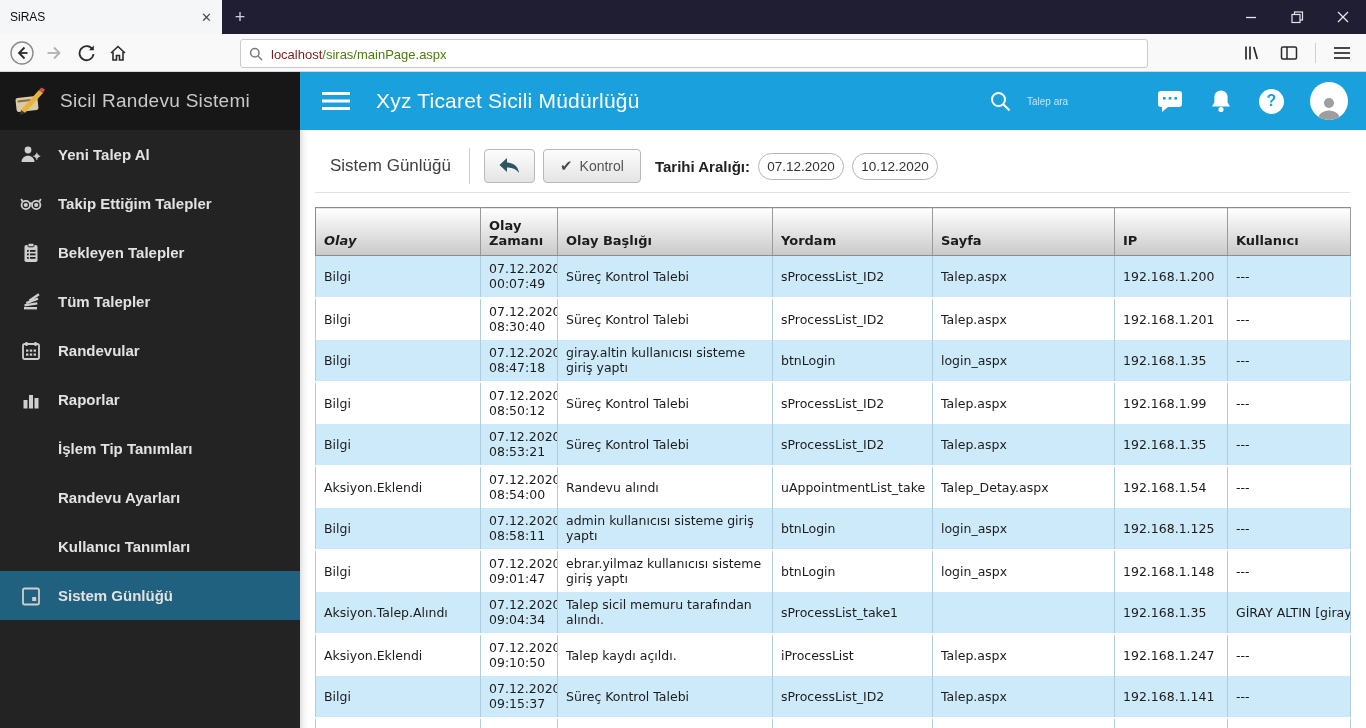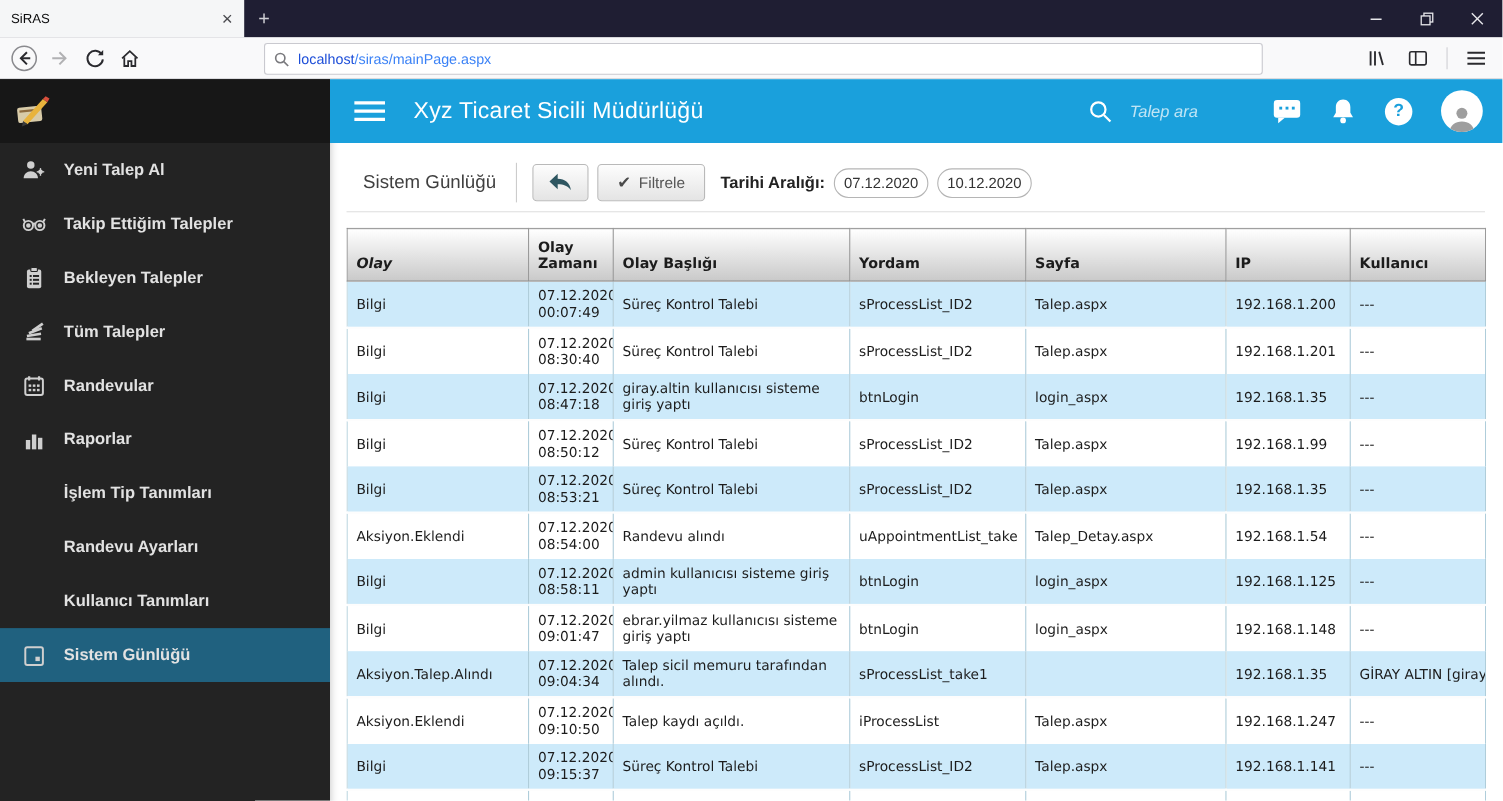--- a/index.html
+++ b/index.html
@@ -12,22 +12,22 @@
   .tab { width:222px; background:#f5f6f7; display:flex; align-items:center; padding:0 10px; gap:21px; }
   .tab-title { font-size:12px; color:#0c0c0d; flex:1; }
   .tab-close { color:#4a4a4f; font-size:13px; cursor:default; }
   .newtab-btn { width:36px; color:#cfcfd4; font-size:18px; display:flex; align-items:center; justify-content:center; }
   .win-controls { position:absolute; right:0; top:0; height:34px; display:flex; }
   .win-btn { width:46px; height:34px; display:flex; align-items:center; justify-content:center; color:#e6e6ea; font-size:13px; }
 
   #navbar { position:absolute; left:0; top:34px; width:1366px; height:38px; background:#f9f9fa; border-bottom:1px solid #d7d7db; display:flex; align-items:center; }
   .nav-icon { width:32px; height:32px; display:flex; align-items:center; justify-content:center; }
   #urlbar { position:absolute; left:240px; top:5px; width:908px; height:29px; background:#fff; border:1px solid #c9c9cf; border-radius:3px; display:flex; align-items:center; padding:0 8px; gap:8px; }
-  .url-host { font-size:13px; color:#1d4ed8; }
-  .url-path { font-size:13px; color:#3b82f6; }
+  .url-host { font-size:13px; color:#7f1d1d; }
+  .url-path { font-size:13px; color:#4d7c0f; }
   .nav-right { position:absolute; right:8px; top:3px; height:32px; display:flex; align-items:center; gap:6px; }
   .vsep { width:1px; height:20px; background:#d0d0d4; margin:0 4px; }
 
   
   #app { position:absolute; left:0; top:72px; width:1366px; height:656px; }
 
   
   #sidebar { position:absolute; left:0; top:0; width:300px; height:656px; background:#232323; }
   #brand { height:58px; background:#171717; display:flex; align-items:center; padding-left:12px; gap:10px; }
   #brand-text { color:#c9c9c9; font-size:19px; letter-spacing:.3px; }
@@ -36,21 +36,21 @@
   .menu-item .mi-label { color:#e2e2e2; font-size:15px; font-weight:bold; }
   .menu-item.sub { padding-left:58px; }
   .menu-item.active { background:#20617f; }
   .menu-item .chev { position:absolute; right:18px; color:#cfcfcf; }
 
   
   #appbar { position:absolute; left:300px; top:0; width:1066px; height:58px; background:#1aa0dc; display:flex; align-items:center; color:#fff; }
   #burger { margin-left:22px; width:28px; }
   #appbar-title { margin-left:26px; font-size:21px; font-weight:500; letter-spacing:.2px; }
   #search-box { position:absolute; left:690px; top:0; height:58px; display:flex; align-items:center; gap:16px; }
-  #search-placeholder { font-size:15px; color:rgba(255,255,255,.72);font-style:italic; }
+  #search-placeholder { font-size:10px; color:rgba(255,255,255,.72); }
   .appbar-icons { position:absolute; right:18px; top:0; height:58px; display:flex; align-items:center; gap:26px; }
   #help-circle { width:25px; height:25px; border-radius:50%; background:#fff; color:#1aa0dc; font-weight:bold; font-size:16px; display:flex; align-items:center; justify-content:center; }
   #avatar { width:38px; height:38px; border-radius:50%; background:#fff; display:flex; align-items:flex-end; justify-content:center; overflow:hidden; }
 
   
   #main { position:absolute; left:300px; top:58px; width:1066px; height:598px; background:#fff; box-shadow:inset 8px 0 8px -8px rgba(0,0,0,.25); }
   #toolbar { position:absolute; left:0; top:10px; width:1066px; height:52px; display:flex; align-items:center; }
   #page-title { margin-left:30px; font-size:17px; color:#3f3f3f; }
   #tb-sep { width:1px; height:36px; background:#ccc; margin:0 14px 0 18px; }
   .btn { height:34px; background:linear-gradient(#fdfdfd,#e4e4e4); border:1px solid #b9b9b9; border-radius:4px; display:flex; align-items:center; justify-content:center; gap:7px; color:#555; font-size:14px; }
@@ -170,20 +170,21 @@
 
     <div id="sidebar">
       <div id="brand">
         <svg width="38" height="34" viewBox="0 0 38 34">
           <rect x="4" y="13" width="22" height="14" rx="2" fill="#d8cba8" transform="rotate(-6 15 20)"></rect>
           <rect x="6" y="15.5" width="18" height="2" fill="#8d6b3f" transform="rotate(-6 15 20)"></rect>
           <path d="M9 26 L27 6 L31 9 L13 29 Z" fill="#e8b33c"></path>
           <path d="M27 6 L31 9 L33 5.5 L29.5 3.5 Z" fill="#d94f3d"></path>
           <path d="M9 26 L13 29 L8 31 Z" fill="#3b3b3b"></path>
         </svg>
+        <span id="brand-text">Sicil Randevu Sistemi</span>
       </div>
       <div id="sidebar-menu">
           <div class="menu-item">
             <span class="mi-icon">
               <svg width="26" height="24" viewBox="0 0 24 24">
                 <circle cx="9" cy="7" r="3.4" fill="#cfcfcf"></circle>
                 <path d="M2.5 19 c0-3.6 2.9-6.3 6.5-6.3 s6.5 2.7 6.5 6.3 Z" fill="#cfcfcf"></path>
                 <g fill="#cfcfcf">
                   <circle cx="17.8" cy="13.2" r="2.1"></circle>
                   <rect x="17.2" y="9.8" width="1.2" height="2.2"></rect>
@@ -329,21 +330,21 @@
       <div id="toolbar">
         <span id="page-title">Sistem Günlüğü</span>
         <div id="tb-sep"></div>
         <div class="btn" id="back-btn">
           <svg width="22" height="18" viewBox="0 0 22 18">
               <path d="M9 1 L1.5 8 L9 15 V10.5 C14.5 10.5 18.5 12.2 21 16 C20.5 9.5 15.5 5.6 9 5.6 Z" fill="#2e5661"></path>
             </svg>
         </div>
         <div class="btn" id="filter-btn">
           <span style="color:#4a4a4a;font-size:15px;">✔</span>
-          <span>Filtrele</span>
+          <span>Kontrol</span>
         </div>
         <span id="range-label">Tarihi Aralığı:</span>
         <div class="date-pill">07.12.2020</div>
         <div class="date-pill">10.12.2020</div>
       </div>
       <div id="toolbar-divider"></div>
 
       <div id="grid-wrap">
         <table>
           <colgroup>

